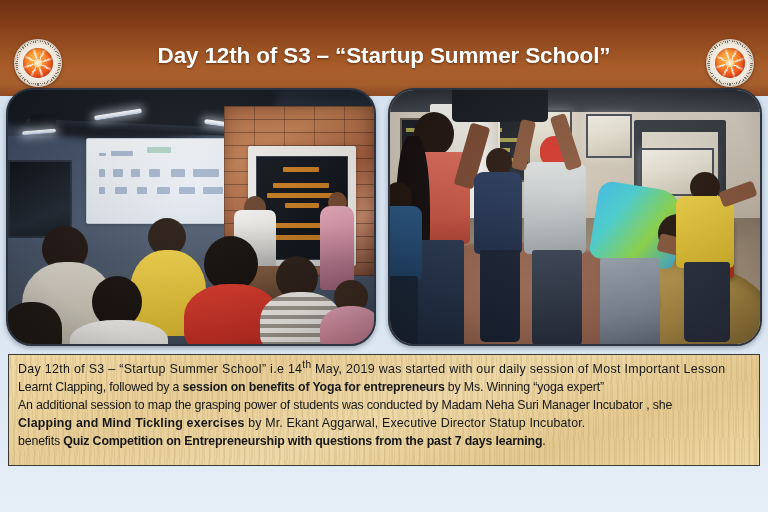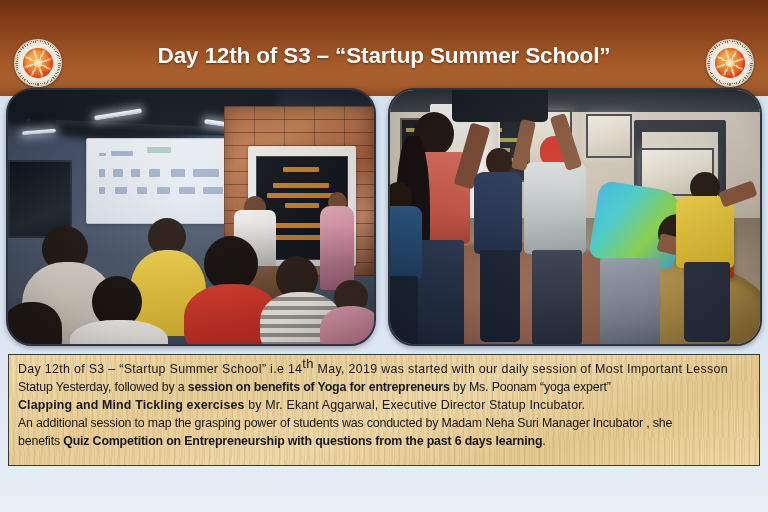--- a/index.html
+++ b/index.html
@@ -391,21 +391,21 @@
   }
 
   .tb-line {
     color: #18181a;
     font-size: 12.4px;
     line-height: 18.1px;
     white-space: nowrap;
     letter-spacing: -0.18px;
   }
   .tb-line b { font-weight: bold; }
-  .tb-line sup { font-size: 13px; vertical-align: super; line-height: 0; }
+  .tb-line sup { font-size: 10px; vertical-align: super; line-height: 0; }
 
   .tb-line.l1 { letter-spacing: 0.32px; }
   .tb-line.l4 { letter-spacing: 0.16px; }
 </style>
 </head>
 <body>
 
 <div class="slide">
 
   <div class="header-band"></div>
@@ -585,23 +585,23 @@
       </div>
 
       <div class="photo-grain"></div>
     </div>
   </div>
 
   <div class="text-box">
 
     <div class="tb-line l1"><span>Day 12th of S3 – “Startup Summer School” i.e 14</span><sup>th</sup><span> May, 2019 was started with our daily session of Most Important Lesson</span></div>
 
-    <div class="tb-line l2"><span>Statup Yesterday, followed by a </span><b>session on benefits of Yoga for entrepreneurs </b><span>by Ms. Poonam “yoga expert”</span></div>
-
+    <div class="tb-line l2"><span>Learnt Clapping, followed by a </span><b>session on benefits of Yoga for entrepreneurs </b><span>by Ms. Winning “yoga expert”</span></div>
+
+
+    <div class="tb-line l5"><span>An additional session to map the grasping power of students was conducted by Madam Neha Suri Manager Incubator , she</span></div>
 
     <div class="tb-line l4"><b>Clapping and Mind Tickling exercises</b><span> by Mr. Ekant Aggarwal, Executive Director Statup Incubator.</span></div>
 
-    <div class="tb-line l5"><span>An additional session to map the grasping power of students was conducted by Madam Neha Suri Manager Incubator , she</span></div>
-
-    <div class="tb-line l6"><span>benefits </span><b>Quiz Competition on Entrepreneurship with questions from the past 6 days learning</b><span>.</span></div>
+    <div class="tb-line l6"><span>benefits </span><b>Quiz Competition on Entrepreneurship with questions from the past 7 days learning</b><span>.</span></div>
   </div>
 
 </div>
 
 </body></html>

